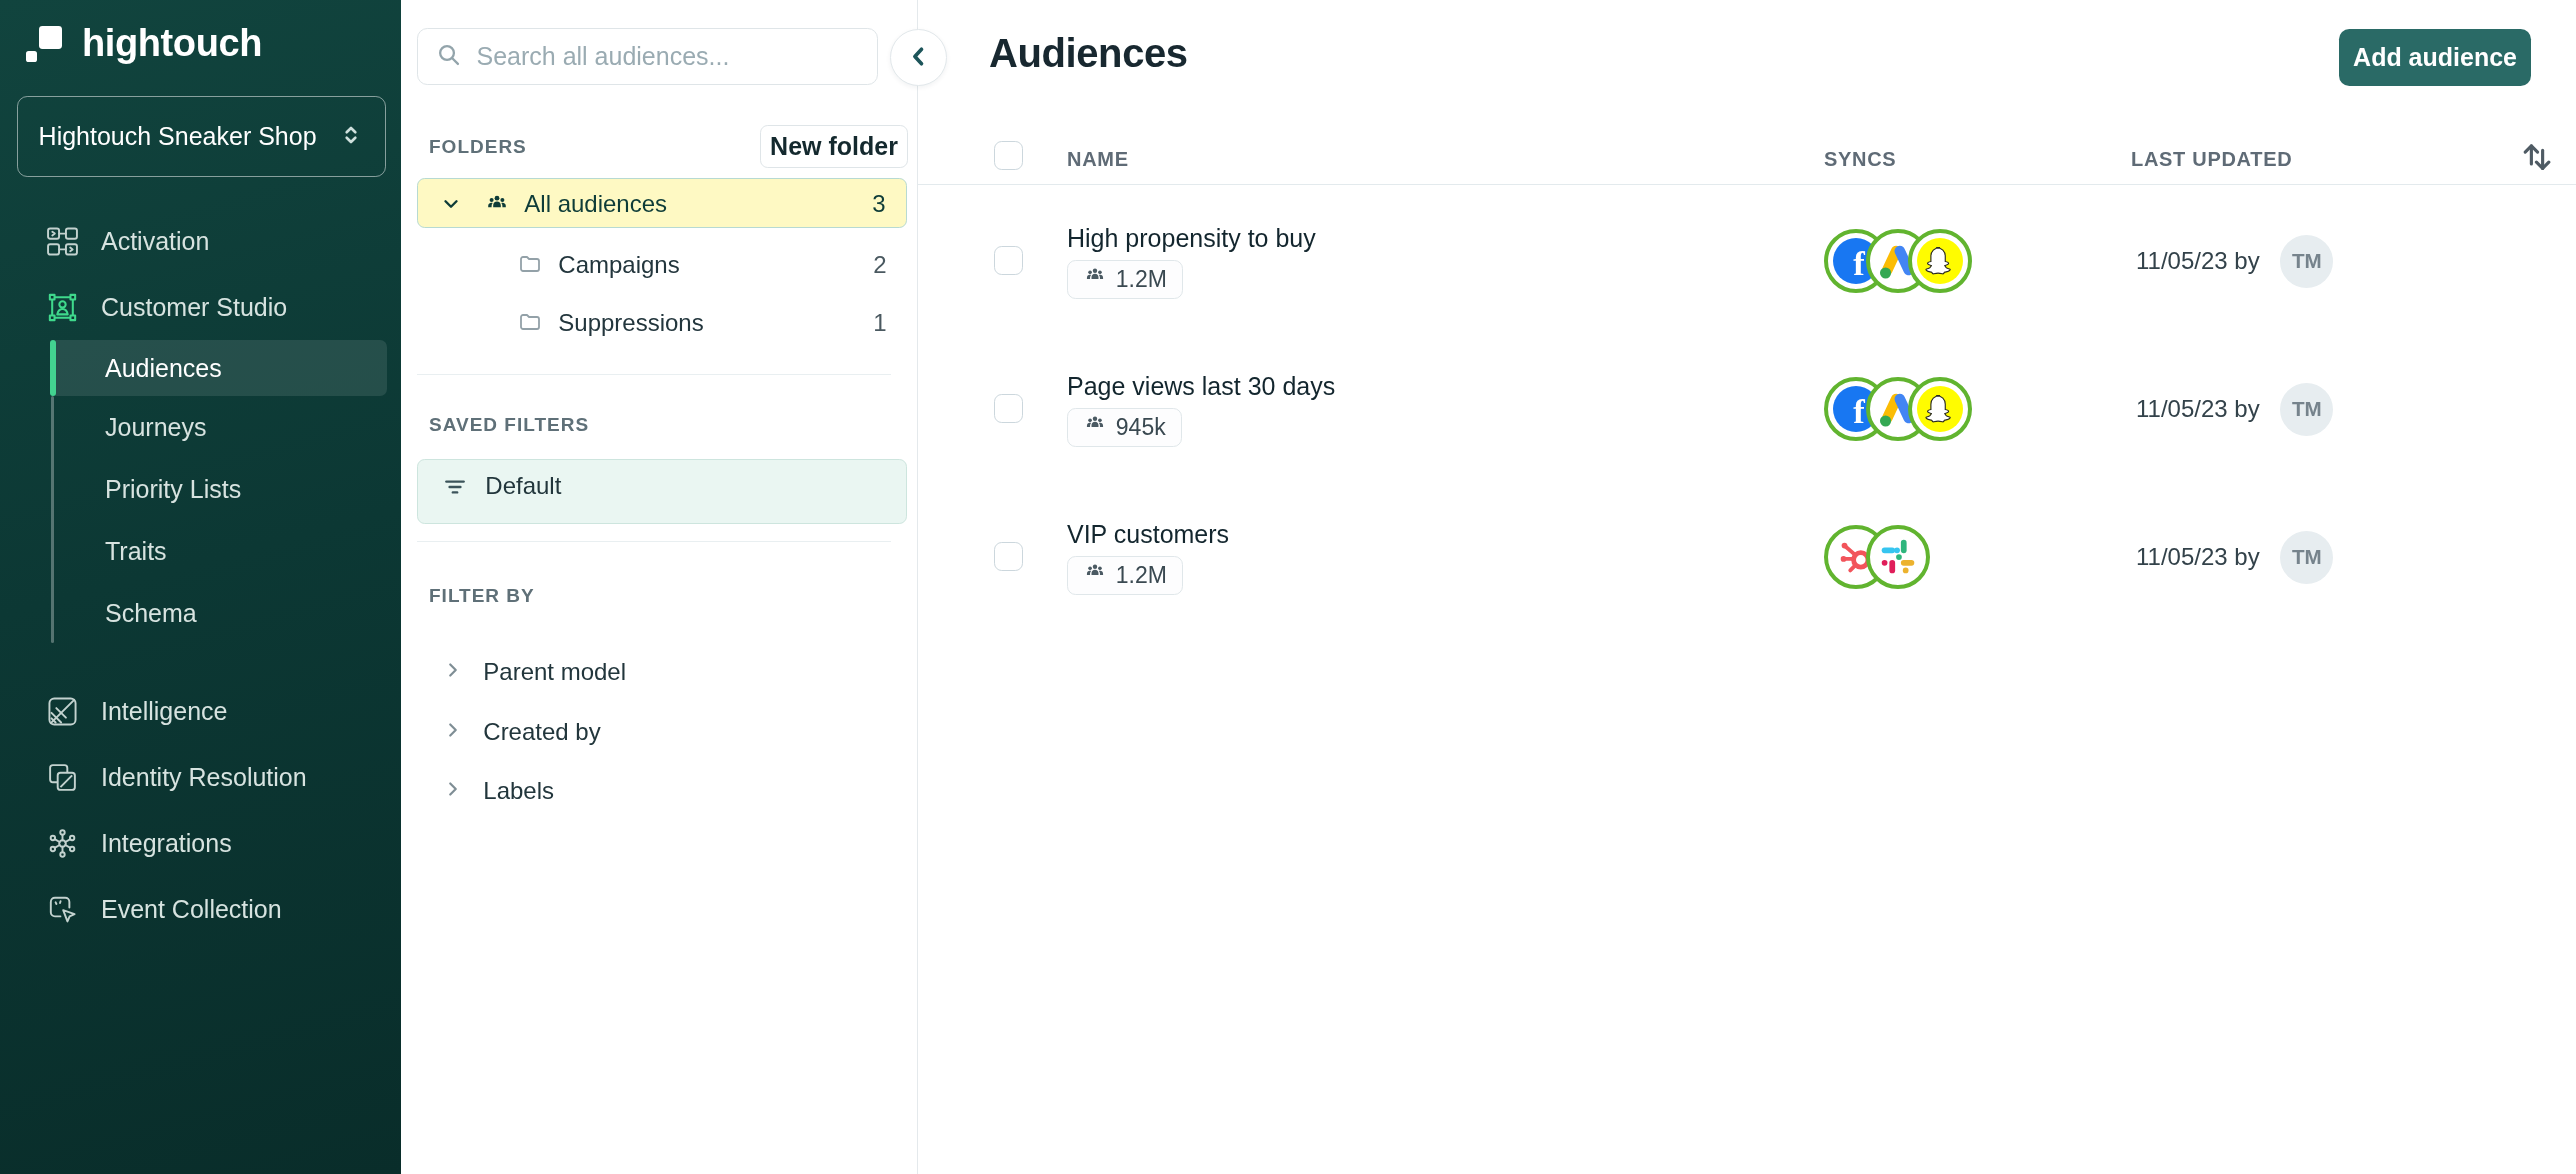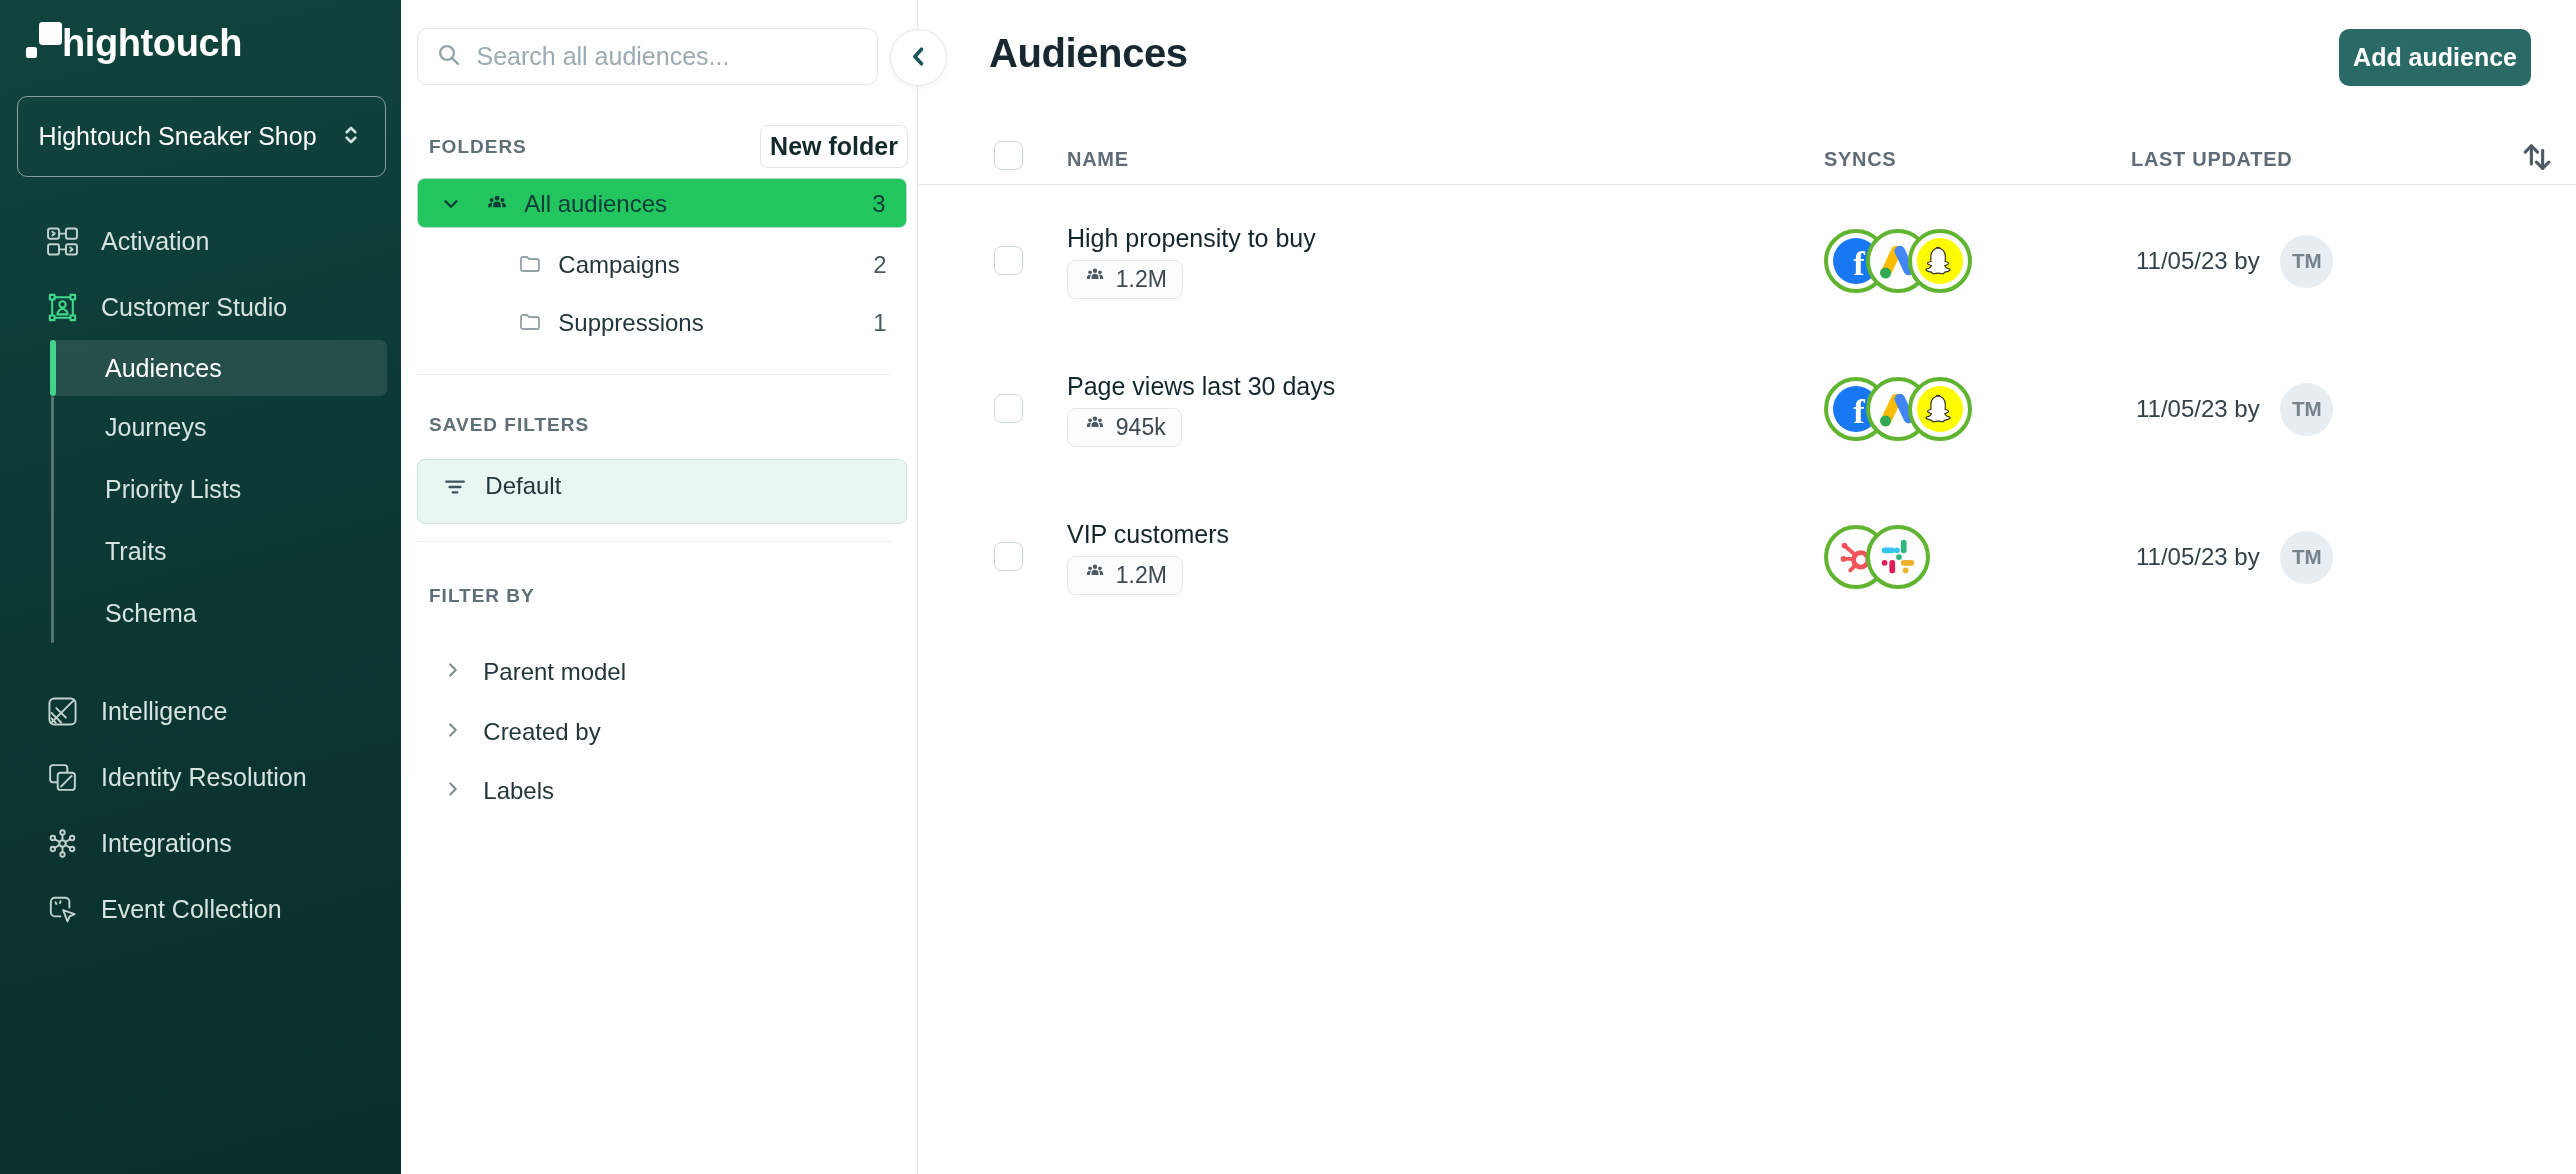--- a/index.html
+++ b/index.html
@@ -10,21 +10,21 @@
     -webkit-font-smoothing:antialiased;
     position:relative;
   }
 
   
   .sidebar {
     position:absolute; left:0; top:0; width:401px; height:1175px;
     background:linear-gradient(165deg,#11443e 0%, #0c3834 48%, #092d2a 100%);
     color:#dfe9e6;
   }
-  .logo { position:absolute; left:26px; top:22px; display:flex; align-items:flex-start; gap:0; cursor:pointer; }
+  .logo { position:absolute; left:26px; top:22px; display:flex; align-items:center; gap:20px; cursor:pointer; }
   .logo-mark { position:relative; width:36px; height:36px; }
   .lm-big { position:absolute; left:13px; top:0; width:23px; height:23px; background:#fff; border-radius:3.4px; }
   .lm-small { position:absolute; left:0; top:25px; width:11px; height:11px; background:#fff; border-radius:2.6px; }
   .logo-text { color:#fff; font-size:38px; font-weight:700; letter-spacing:-0.4px; }
 
   .workspace {
     position:absolute; left:17px; top:96px; width:369px; height:81px;
     border:1.3px solid rgba(255,255,255,0.5); border-radius:10.3px;
     background:transparent; display:flex; align-items:center; justify-content:space-between;
     padding:0 20.6px; cursor:pointer;
@@ -76,21 +76,21 @@
   .folders-head { position:absolute; left:28px; top:136px; }
   .new-folder-btn {
     position:absolute; left:359px; top:125px; width:148px; height:43px;
     background:#fff; border:1.7px solid #dfe5e8; border-radius:7.7px;
     font-size:25px; font-weight:700; color:#14292e; cursor:pointer;
     font-family:"Liberation Sans", sans-serif;
   }
 
   .tree-root {
     position:absolute; left:16.3px; top:178px; width:490px; height:50px;
-    background:#22c55e; border:1.7px solid #b7dad2; border-radius:7.7px; cursor:pointer;
+    background:#fef9c3; border:1.7px solid #b7dad2; border-radius:7.7px; cursor:pointer;
   }
   .tree-root .chev { position:absolute; left:21.5px; top:13.7px; }
   .tree-root .ppl { position:absolute; left:67px; top:13px; }
   .tree-root .lbl { position:absolute; left:106px; top:11px; font-size:24px; font-weight:500; color:#0e3c38; }
   .tree-root .cnt { position:absolute; right:20.6px; top:11px; font-size:24px; color:#0e3c38; }
 
   .tree-child { position:absolute; left:16.3px; width:490px; height:52px; cursor:pointer; }
   .tree-child .fold { position:absolute; left:101px; top:13.7px; }
   .tree-child .lbl { position:absolute; left:141px; top:13px; font-size:24px; color:#23363d; }
   .tree-child .cnt { position:absolute; right:20.6px; top:13px; font-size:24px; color:#4a5960; }

